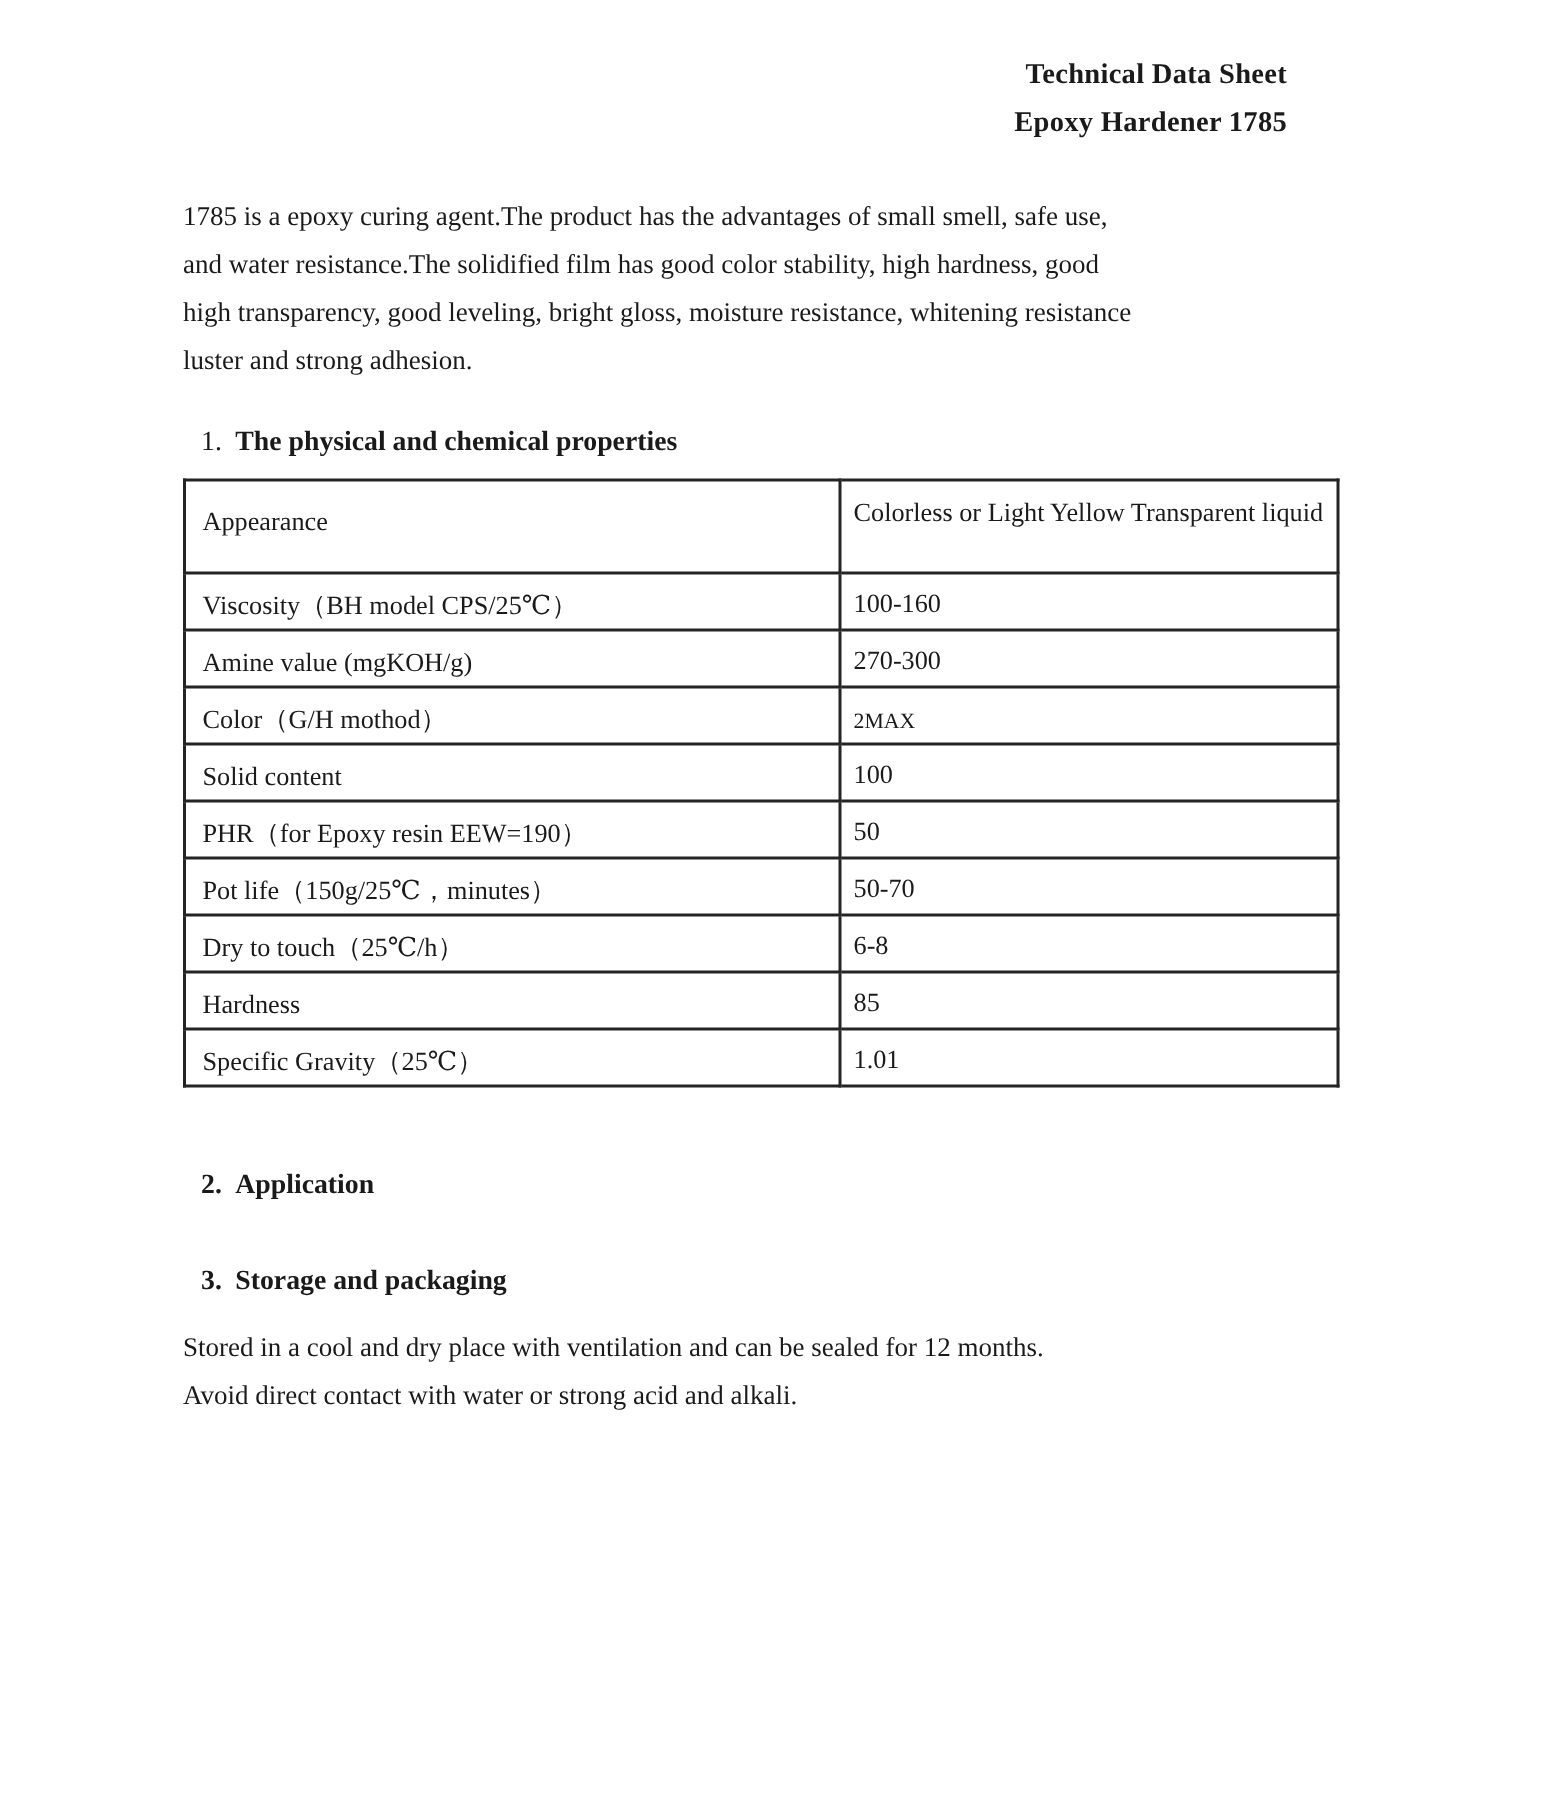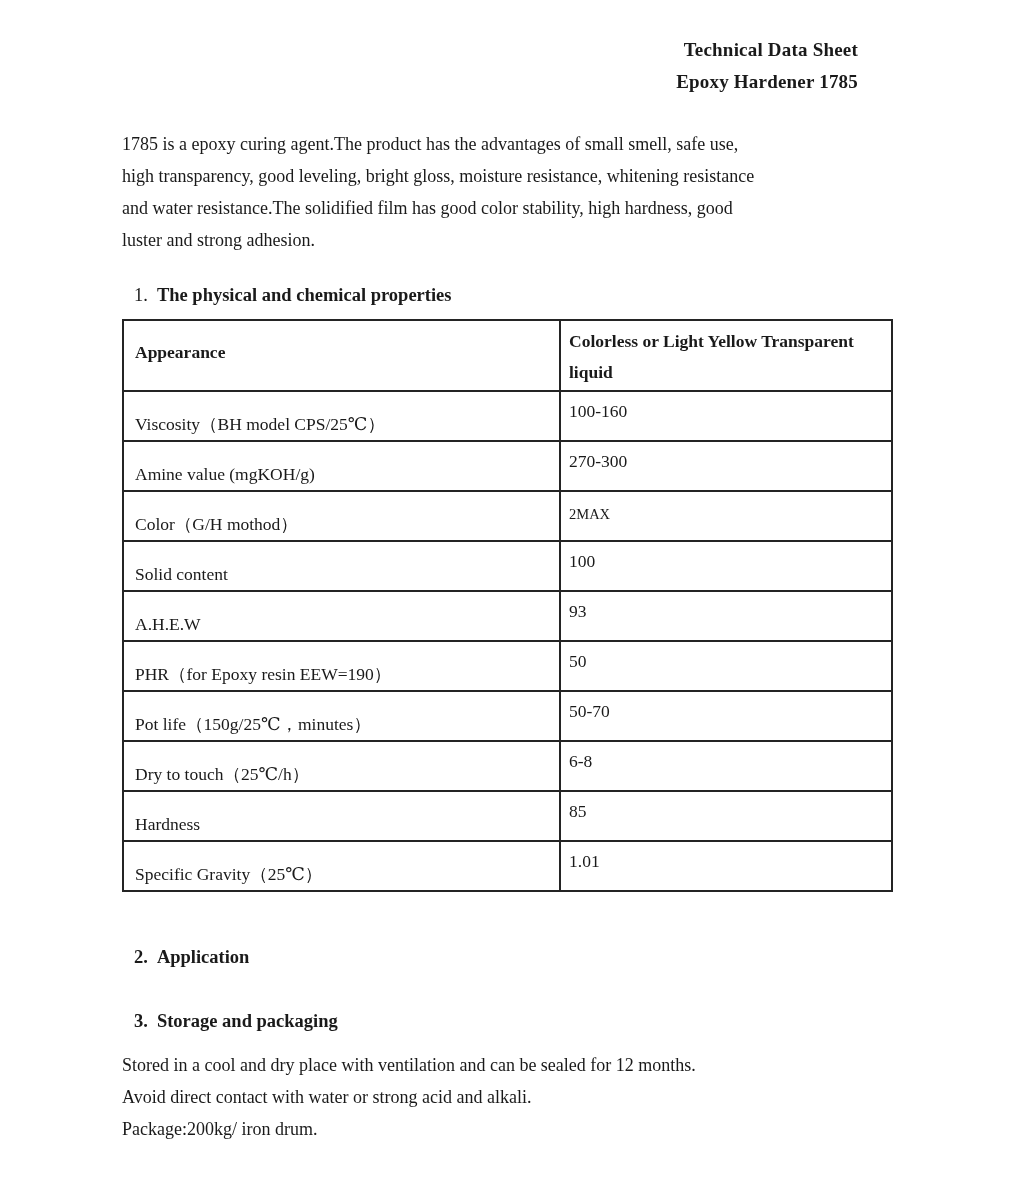--- a/index.html
+++ b/index.html
@@ -69,25 +69,24 @@
     padding: 2px 6px 5px 11px;
     vertical-align: bottom;
     line-height: 22px;
   }
   .props-table td.val {
     padding: 9px 6px 2px 8px;
     vertical-align: top;
     line-height: 21px;
   }
   .props-table tr {
-    height: 50px;
+    height: 38px;
   }
   .props-table tr.row-tall {
     height: 62px;
-    font-weight: bold;
   }
   .props-table tr.row-tall td.prop {
     vertical-align: middle;
     padding-bottom: 10px;
   }
   .props-table tr.row-tall td.val {
     padding-top: 5px;
     line-height: 31px;
     border-radius: 21px;
   }
@@ -114,22 +113,22 @@
 
 <div class="page">
 
   <header class="doc-title">
     <div>Technical Data Sheet</div>
     <div>Epoxy Hardener 1785</div>
   </header>
 
   <section class="intro">
     <div>1785 is a epoxy curing agent.The product has the advantages of small smell, safe use,</div>
+    <div>and water resistance.The solidified film has good color stability, high hardness, good</div>
     <div>high transparency, good leveling, bright gloss, moisture resistance, whitening resistance</div>
-    <div>and water resistance.The solidified film has good color stability, high hardness, good</div>
     <div>luster and strong adhesion.</div>
   </section>
 
   <section>
     <h2 class="sec-heading sec1-heading">
       <span class="num-regular">1.</span><span>The physical and chemical properties</span>
     </h2>
 
     <table class="props-table">
       <tbody>
@@ -145,24 +144,20 @@
           <td class="prop">Amine value (mgKOH/g)</td>
           <td class="val">270-300</td>
         </tr>
         <tr>
           <td class="prop">Color（G/H mothod）</td>
           <td class="val val-small">2MAX</td>
         </tr>
         <tr>
           <td class="prop">Solid content</td>
           <td class="val">100</td>
-        </tr>
-        <tr>
-          <td class="prop">A.H.E.W</td>
-          <td class="val">93</td>
         </tr>
         <tr>
           <td class="prop">PHR（for Epoxy resin EEW=190）</td>
           <td class="val">50</td>
         </tr>
         <tr>
           <td class="prop">Pot life（150g/25℃，minutes）</td>
           <td class="val">50-70</td>
         </tr>
         <tr>
@@ -187,17 +182,16 @@
     </h2>
   </section>
 
   <section>
     <h2 class="sec-heading sec3-heading">
       <span class="num-bold">3.</span><span>Storage and packaging</span>
     </h2>
     <div class="body-lines">
       <div>Stored in a cool and dry place with ventilation and can be sealed for 12 months.</div>
       <div>Avoid direct contact with water or strong acid and alkali.</div>
-      <div>Package:200kg/ iron drum.</div>
     </div>
   </section>
 
 </div>
 
 </body></html>

